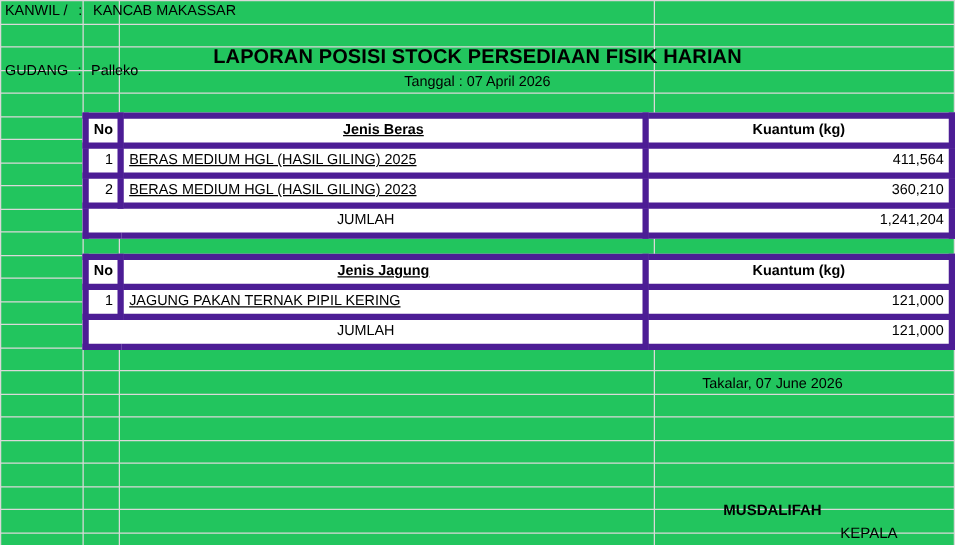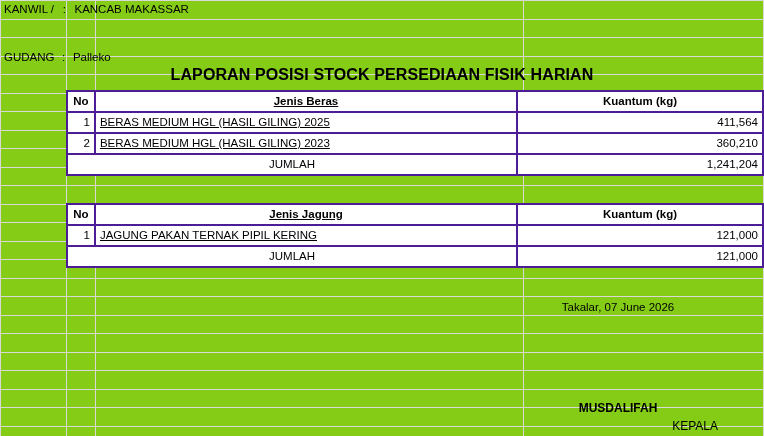--- a/index.html
+++ b/index.html
@@ -7,21 +7,21 @@
     margin: 0; padding: 0;
     width: 764px; height: 436px;
     background: #ffffff;
     font-family: "Liberation Sans", sans-serif;
     overflow: hidden;
   }
   #sheet {
     position: relative;
     width: 764px;
     height: 436px;
-    background: #84cc16;
+    background: #22c55e;
   }
   
   #grid {
     position: absolute;
     inset: 0;
     z-index: 0;
   }
   #grid .hline {
     position: absolute;
     left: 0; right: 0;
@@ -58,21 +58,21 @@
     text-align: center;
     width: 100%;
   }
 
   table.stock {
     border-collapse: collapse;
     table-layout: fixed;
     background: #fff;
   }
   table.stock td, table.stock th {
-    border: 2px solid #4c1d95;
+    border: 5px solid #4c1d95;
     font-size: 11.5px;
     padding: 1px 4px;
     height: 19px;
     line-height: 17px;
     font-weight: normal;
     color: #000;
     background: #fff;
   }
   table.stock th {
     font-weight: bold;
@@ -150,21 +150,22 @@
       <span>KANWIL /</span>
       <span style="display:inline-block; width:14px; text-align:center;">:</span>
       <span>KANCAB MAKASSAR</span>
     </div>
     <div class="abs hdr-label" style="left:4px; top:20px;margin-top:31px;">
       <span>GUDANG</span>
       <span style="display:inline-block; width:12px; text-align:center;">:</span>
       <span>Palleko</span>
     </div>
 
-    <div class="abs title" style="left:0; top:37px;margin-top:29px;">LAPORAN POSISI STOCK PERSEDIAAN FISIK HARIAN</div>
+    <div class="abs title" style="left:0; top:37px;">LAPORAN POSISI STOCK PERSEDIAAN FISIK HARIAN</div>
+    <div class="abs subtitle" style="left:0; top:60px;">Tanggal :  07 April 2026</div>
 
     <table class="stock abs" style="left:66px; top:90px;">
       <thead>
         <tr>
           <th class="c-no">No</th>
           <th class="c-name">Jenis Beras</th>
           <th class="c-qty">Kuantum (kg)</th>
         </tr>
       </thead>
       <tbody>

